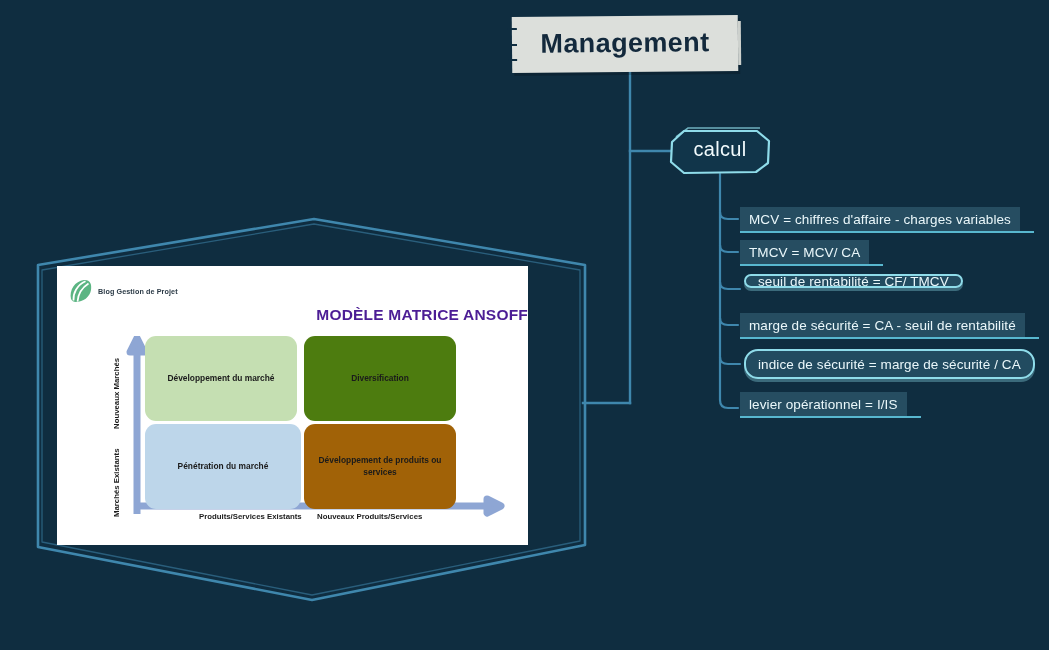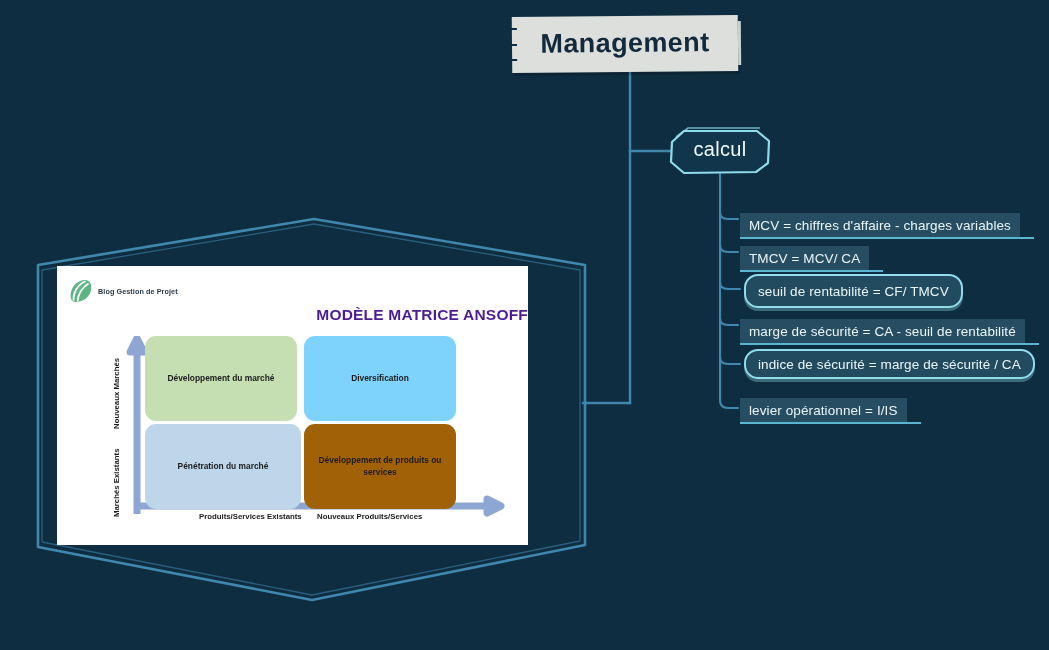--- a/index.html
+++ b/index.html
@@ -104,21 +104,20 @@
     color: #eaf7fa;
     font-size: 13.5px;
     white-space: nowrap;
     letter-spacing: 0.1px;
   }
   
   .leaf.plain {
     background: rgba(92,152,177,0.30);
     padding: 4px 9px;
     border-bottom: 2px solid #58b7cf;
-    margin-top: 6px;
   }
   .leaf.plain::after {
     content: "";
     position: absolute;
     left: 0;
     right: -14px;
     bottom: -2px;
     height: 2px;
     background: #58b7cf;
   }
@@ -188,21 +187,21 @@
     box-sizing: border-box;
     padding: 4px 10px;
   }
   .quad .quad-label {
     font-size: 8.4px;
     font-weight: bold;
     color: #1b1b1b;
     line-height: 1.35;
   }
   .quad.q-tl { left: 28px;  top: 0px;   width: 152px; height: 85px; background: #c5dfb2; }
-  .quad.q-tr { left: 187px; top: 0px;   width: 152px; height: 85px; background: #7dd3fc; }
+  .quad.q-tr { left: 187px; top: 0px;   width: 152px; height: 85px; background: #4d7c0f; }
   .quad.q-bl { left: 28px;  top: 88px;  width: 156px; height: 85px; background: #bdd6ea; }
   .quad.q-br { left: 187px; top: 88px;  width: 152px; height: 85px; background: #a16207; }
 
   .axis-label {
     position: absolute;
     font-size: 7.8px;
     font-weight: bold;
     color: #1b1b1b;
     white-space: nowrap;
   }
@@ -266,21 +265,21 @@
   </div>
 
   <div class="leaf plain" style="left:740px; top:207px;">
     <span class="leaf-label no-sel">MCV = chiffres d'affaire - charges variables</span>
   </div>
 
   <div class="leaf plain" style="left:740px; top:240px;">
     <span class="leaf-label no-sel">TMCV = MCV/ CA</span>
   </div>
 
-  <div class="leaf highlight" style="left:744px; top:274px; height:34px;">
+  <div class="leaf highlight" style="left:744px; top:274px; height:14px;">
     <span class="leaf-label no-sel">seuil de rentabilité = CF/ TMCV</span>
   </div>
 
   <div class="leaf plain" style="left:740px; top:313px;">
     <span class="leaf-label no-sel">marge de sécurité = CA - seuil de rentabilité</span>
   </div>
 
   <div class="leaf plain" style="left:740px; top:392px;">
     <span class="leaf-label no-sel">levier opérationnel = I/IS</span>
   </div>

